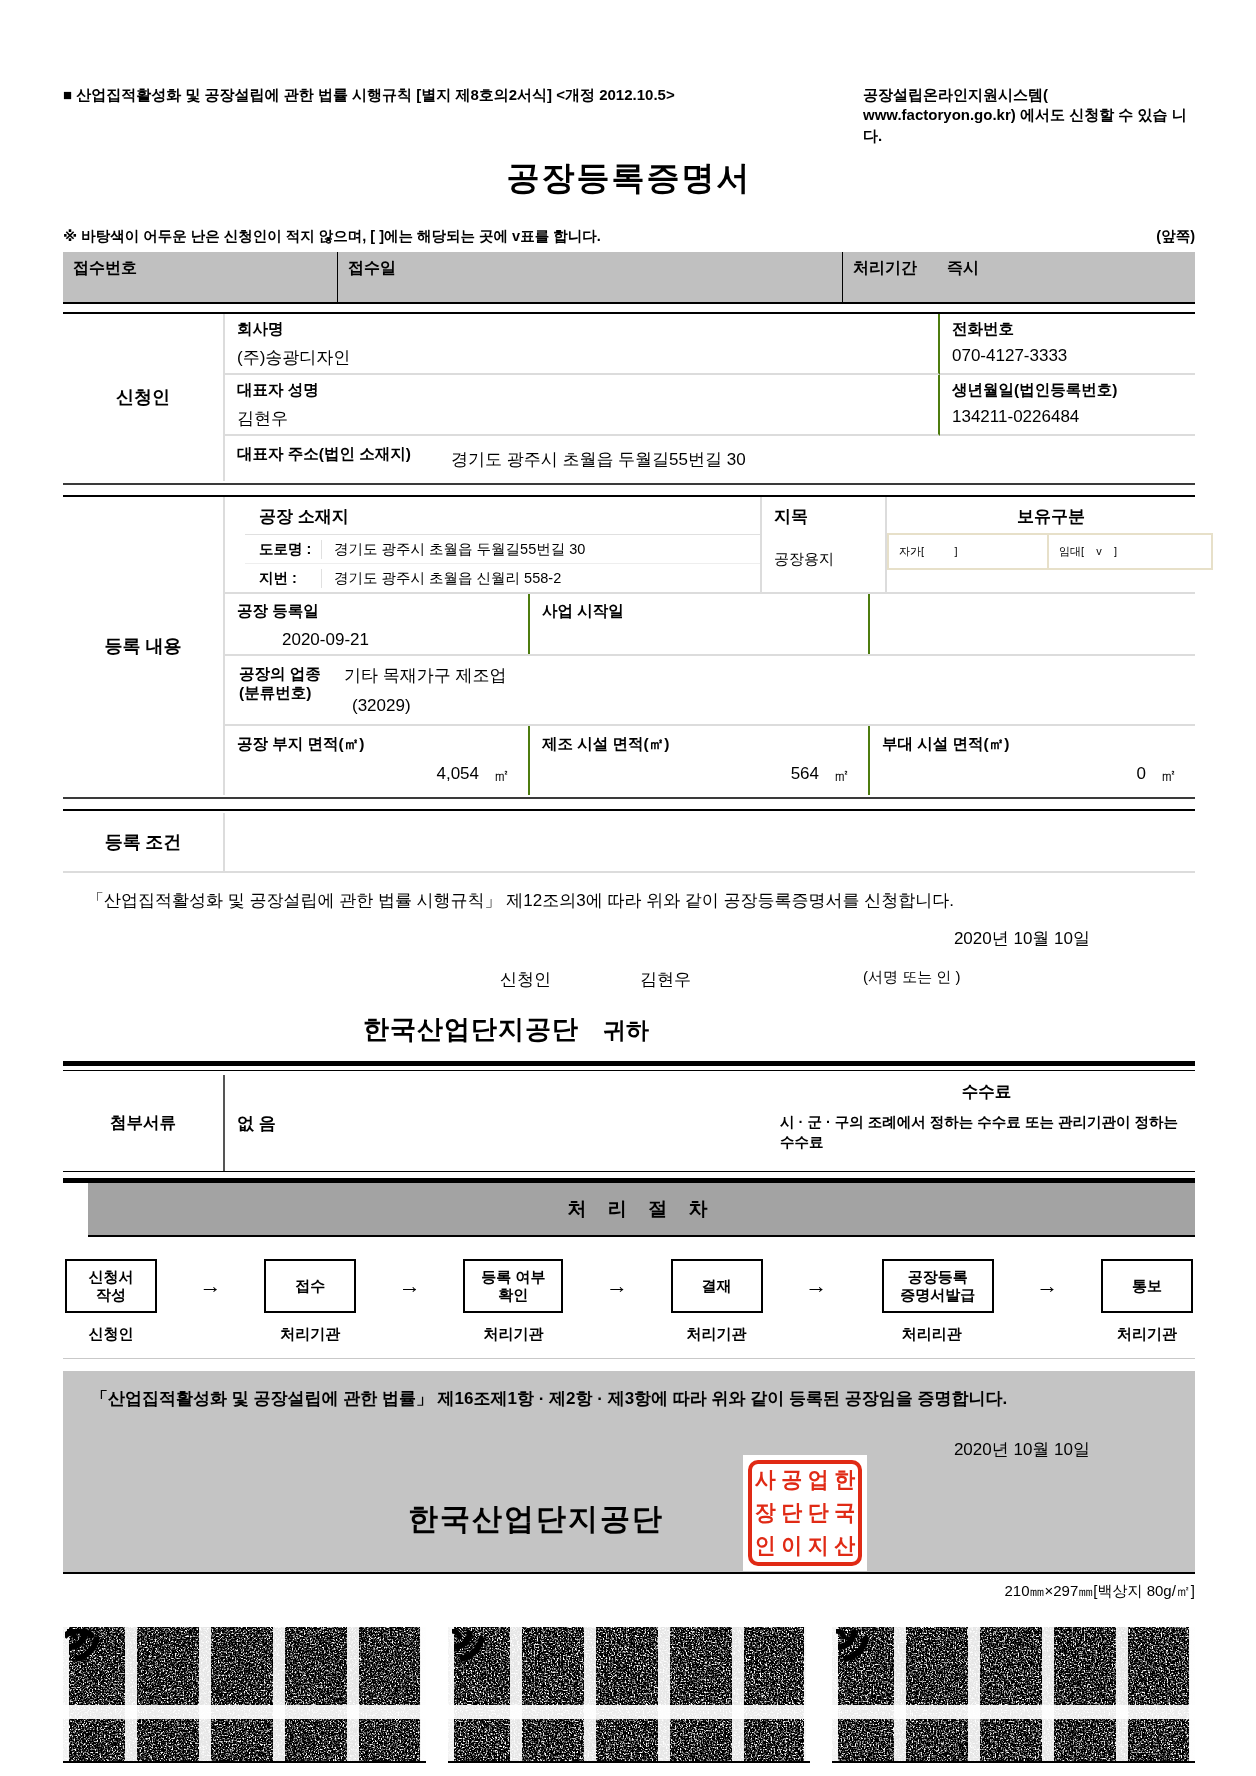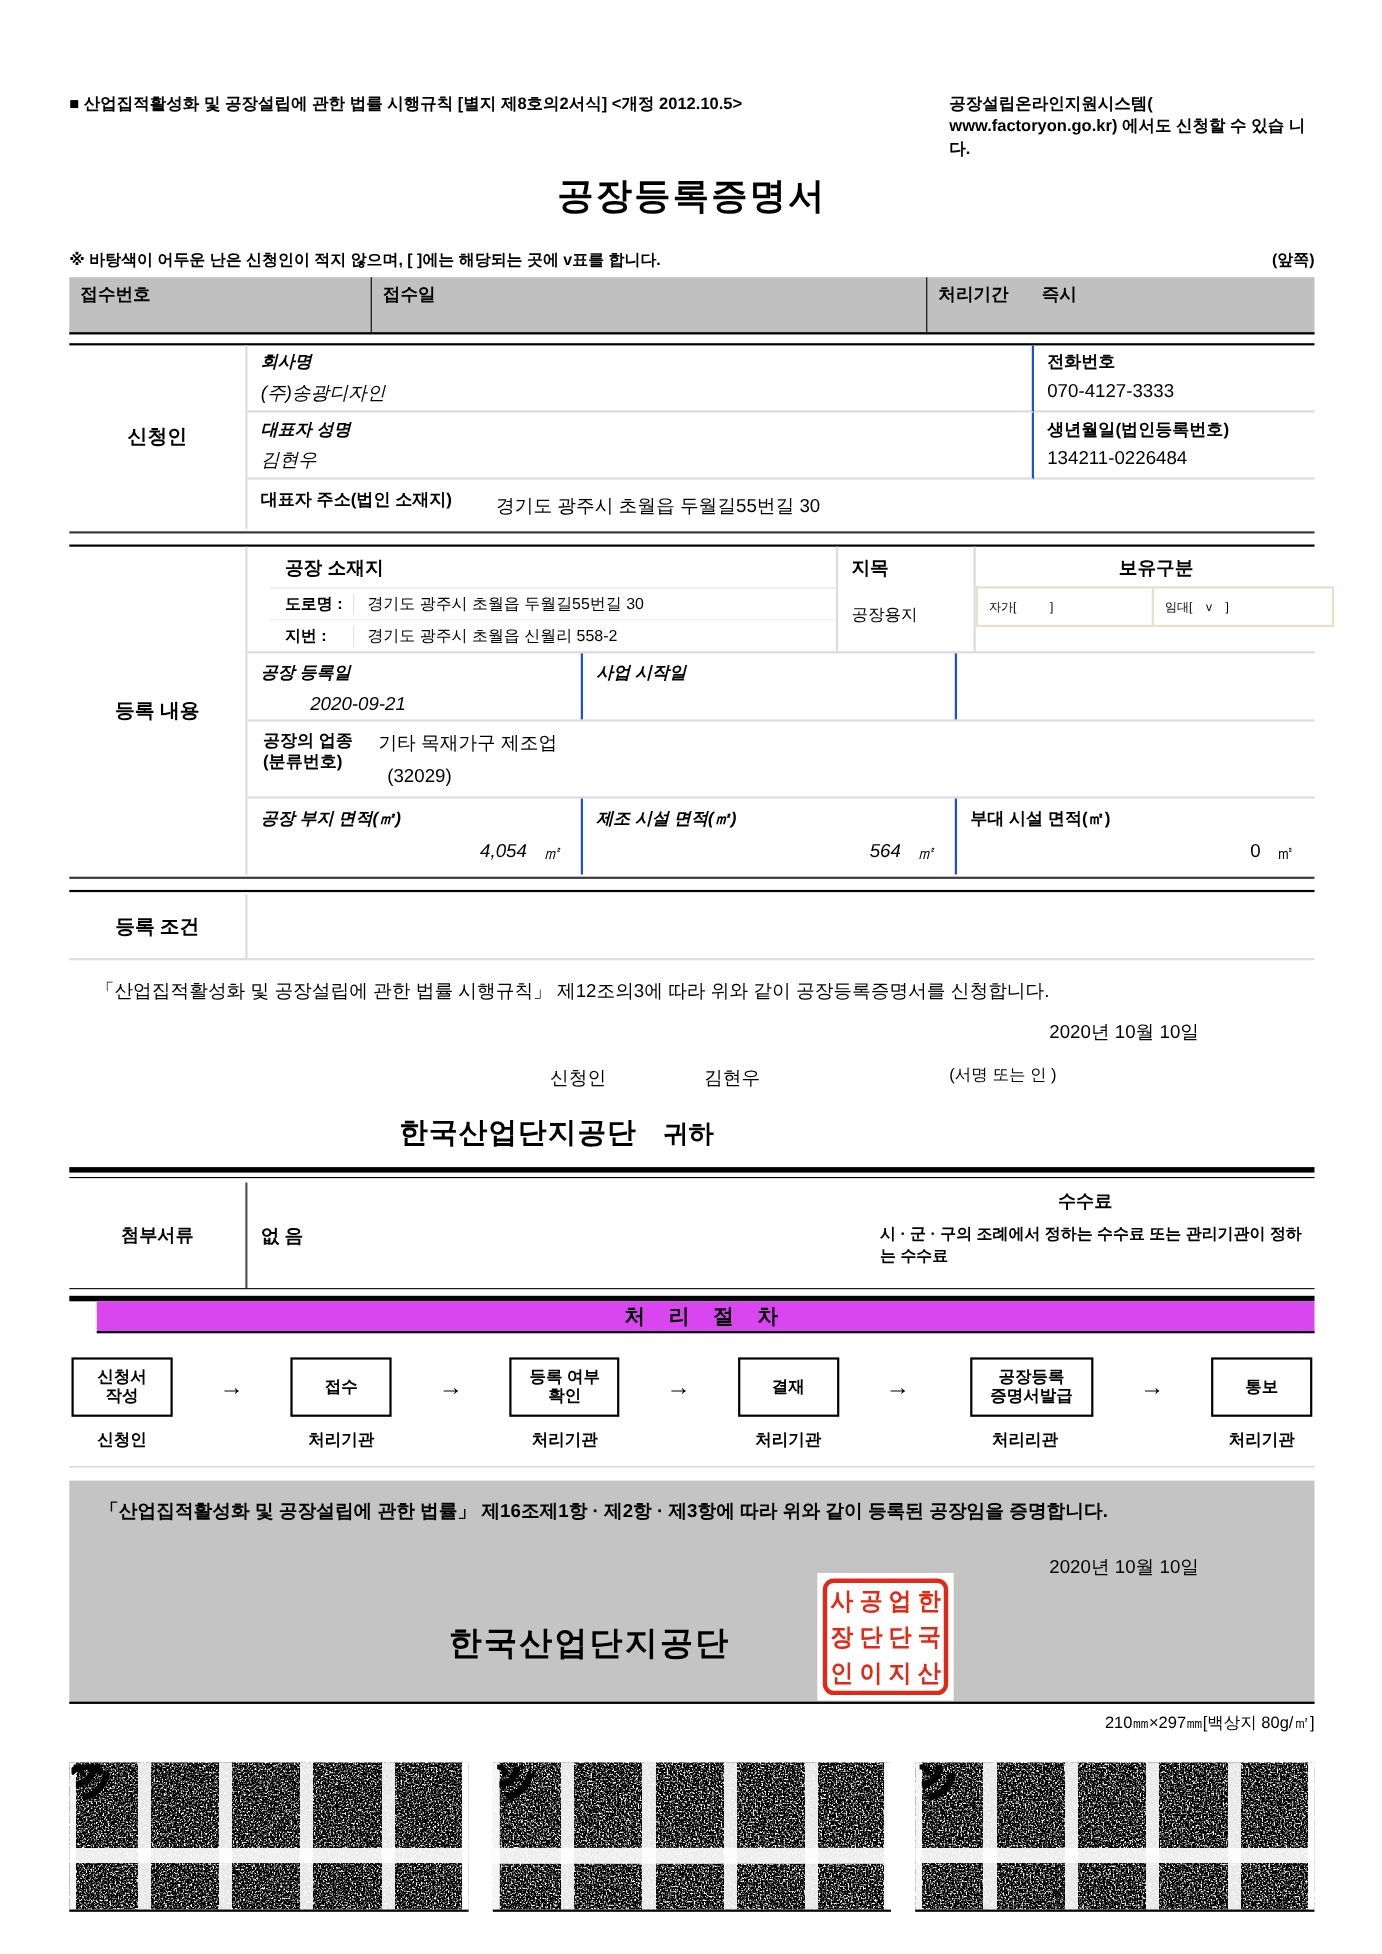--- a/index.html
+++ b/index.html
@@ -27,21 +27,21 @@
   .hr-thick { border-top:5px solid #000; }
   .hr-thin-black { border-top:1.5px solid #000; }
 
   
   .applicant { display:grid; grid-template-columns:162px 715px 255px; border-top:2.5px solid #000; margin-top:8px; }
   .app-label { grid-row:1 / span 3; border-right:2px solid #dcdcdc; display:flex; align-items:center; justify-content:center; font-size:18px; font-weight:bold; }
   .cell { padding:5px 8px 4px 12px; }
   .cell .lab { font-size:15.5px; font-weight:bold; }
   .cell .val { font-size:17px; margin-top:6px; }
   .b-b { border-bottom:2px solid #dcdcdc; }
-  .b-r { border-right:2px solid #1d4ed8;font-style:italic; }
+  .b-r { border-right:2px solid #4d7c0f; }
   .addr-row { grid-column:2 / span 2; display:flex; align-items:flex-start; padding:8px 8px 10px 12px; }
   .addr-row .lab { font-size:15.5px; font-weight:bold; }
   .addr-row .val { font-size:17px; margin-left:40px; margin-top:4px; }
 
   
   .registration { display:grid; grid-template-columns:162px 970px; }
   .reg-label { border-right:2px solid #dcdcdc; display:flex; align-items:center; justify-content:center; font-size:18px; font-weight:bold; }
   .reg-body { }
   .rowA { display:grid; grid-template-columns:515px 125px 330px; border-bottom:2px solid #dcdcdc;padding-left:20px; }
   .locA { }
@@ -93,25 +93,25 @@
   .apply-to { margin-top:14px; margin-left:300px; display:flex; align-items:baseline; gap:24px; margin-bottom:14px; }
   .apply-to .org { font-size:26px; font-weight:bold; letter-spacing:1px; }
   .apply-to .to { font-size:23px; font-weight:bold; }
 
   
   .attach { display:grid; grid-template-columns:162px 555px 415px; margin-top:4px; min-height:96px; }
   .attach .a-label { border-right:2px solid #555; display:flex; align-items:center; justify-content:center; font-size:16.5px; font-weight:bold; }
   .attach .a-val { display:flex; align-items:center; padding-left:12px; font-size:17px; font-weight:bold; }
   .attach .a-fee { padding:6px 2px 6px 0; }
   .attach .fee-t { text-align:center; font-size:16.5px; font-weight:bold; }
-  .attach .fee-d { font-size:14.5px; line-height:1.35; margin-top:10px; font-weight:bold;margin-left:20px; }
+  .attach .fee-d { font-size:14.5px; line-height:1.35; margin-top:10px; font-weight:bold; }
   .gap6 { height:6px; }
 
   
-  .proc-bar { height:29px; background:#d946ef; border-bottom:2px solid #000; display:flex; align-items:center; justify-content:center; font-size:19px; font-weight:bold; letter-spacing:8px;margin-left:25px; }
+  .proc-bar { height:54px; background:#a3a3a3; border-bottom:2px solid #000; display:flex; align-items:center; justify-content:center; font-size:19px; font-weight:bold; letter-spacing:8px;margin-left:25px; }
   .proc-flow { display:flex; align-items:flex-start; justify-content:space-between; padding:22px 2px 0 2px; }
   .step { display:flex; flex-direction:column; align-items:center; }
   .step .box { border:2px solid #000; min-height:54px; display:flex; align-items:center; justify-content:center; text-align:center; font-size:15px; font-weight:bold; white-space:pre-line; line-height:1.25; padding:2px 4px; }
   .w92 { width:92px; } .w100 { width:100px; } .w112 { width:112px;margin-left:12px; }
   .step .actor { margin-top:12px; font-size:15px; font-weight:bold; text-align:center; }
   .arrow { height:54px; display:flex; align-items:center; font-size:22px; }
   .proc-underline { border-top:1.5px solid #c9c9c9; margin-top:14px; }
 
   
   .certify { position:relative; margin-top:12px; background:#c4c4c4; height:203px; border-bottom:2px solid #000; }

